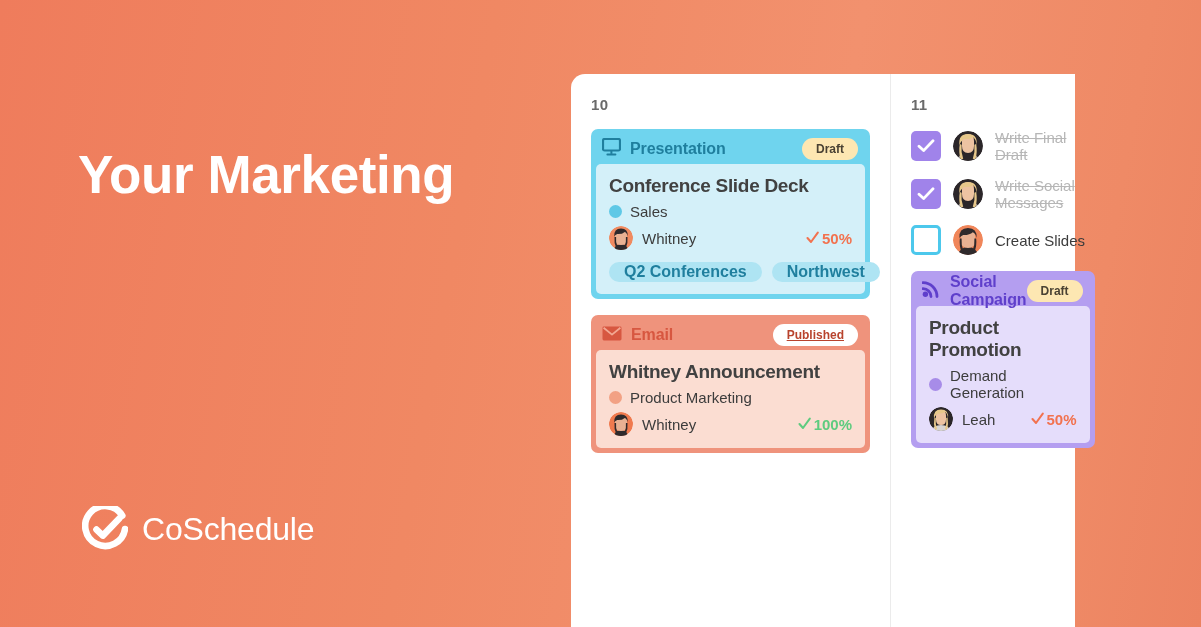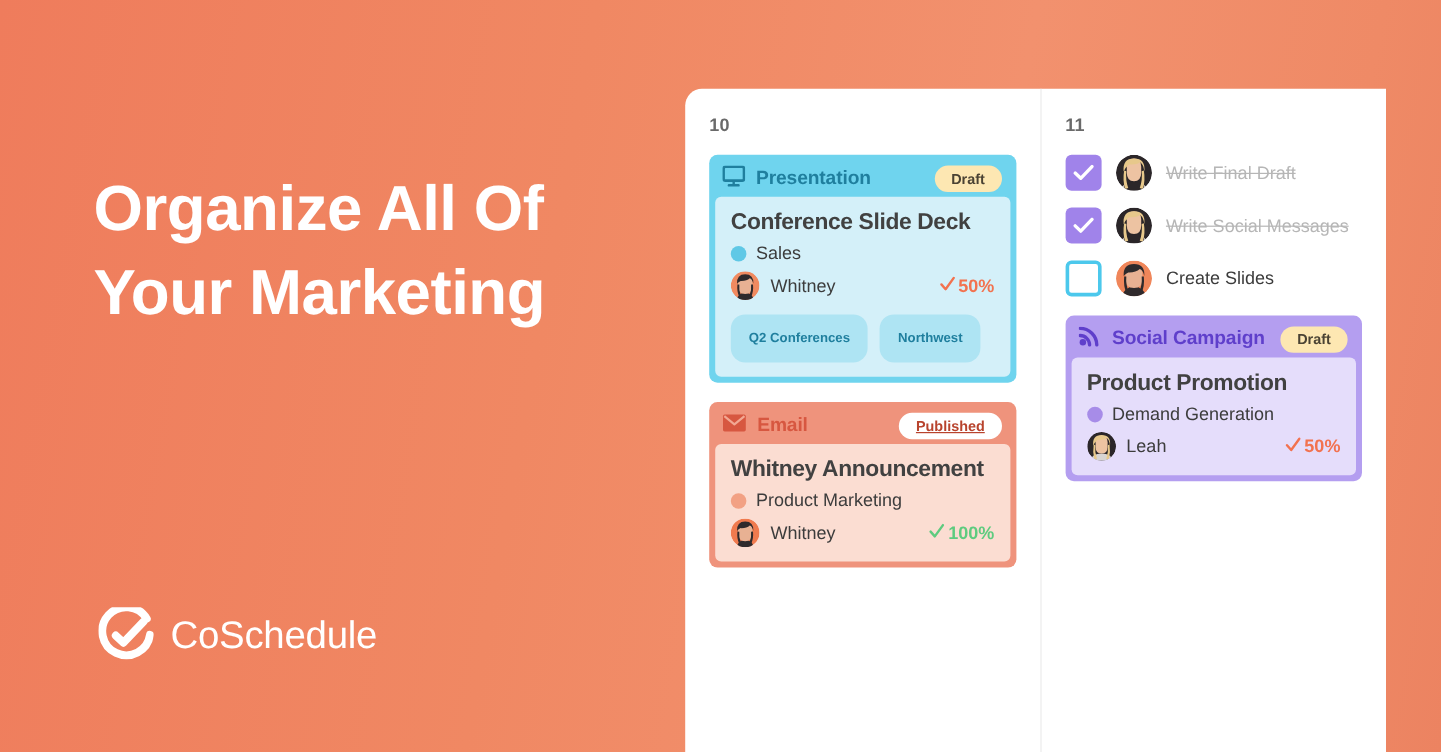--- a/index.html
+++ b/index.html
@@ -42,21 +42,21 @@
     font-size: 32px;
     font-weight: normal;
     letter-spacing: -0.2px;
     text-align: right;
   }
 
   
   .panel {
     position: absolute;
     left: 571px; top: 74px;
-    width: 584px; height: 553px;
+    width: 504px; height: 553px;
     background: #ffffff;
     border-radius: 14px 0 0 0;
     display: flex;
   }
   .col {
     position: relative;
     height: 100%;
     padding: 22px 20px 0 20px;
   }
   .col-left  { width: 319px; }
@@ -130,23 +130,23 @@
     align-items: center;
     gap: 3px;
   }
   .tag-row {
     display: flex;
     gap: 10px;
     margin-top: 12px;
   }
   .tag {
     border-radius: 12px;
-    font-size: 11px;
-    font-weight: bold;
-    padding: 14px 15px;
+    font-size: 16px;
+    font-weight: bold;
+    padding: 1px 15px;
     white-space: nowrap;
   }
 
   
   .avatar {
     border-radius: 50%;
     overflow: hidden;
     position: relative;
     flex: none;
     width: 24px; height: 24px;
@@ -174,21 +174,20 @@
   .task-label { font-size: 15px; color: #3c3c3c; }
   .task-label.done { color: #b6b6b6; text-decoration: line-through; }
 </style>
 </head>
 <body>
 
 <div id="root">
 
   <div class="hero">
     <h1 class="hero-headline">
-      <span class="ln">Organize All Of</span>
       <span class="ln">Your Marketing</span>
     </h1>
   </div>
 
   <div class="brand">
     <span class="brand-mark">
       <svg viewBox="0 0 46 46" xmlns="http://www.w3.org/2000/svg">
         <path d="M40.3 9.6 A20 20 0 1 0 43 23" fill="none" stroke="#ffffff" stroke-width="6.6" stroke-linecap="round"></path>
         <path d="M14.5 23.6 L20.8 29.6 L37.5 12.2" fill="none" stroke="#ffffff" stroke-width="6.6" stroke-linecap="round" stroke-linejoin="round"></path>
       </svg>

